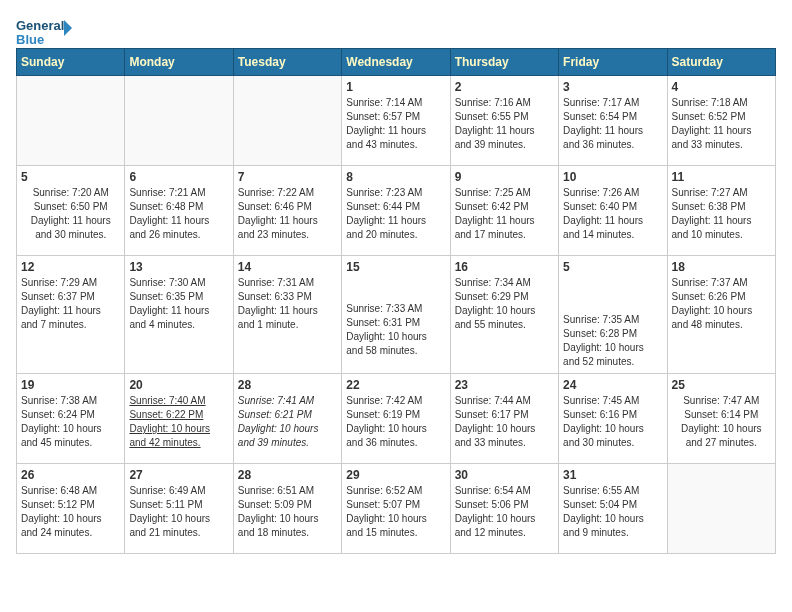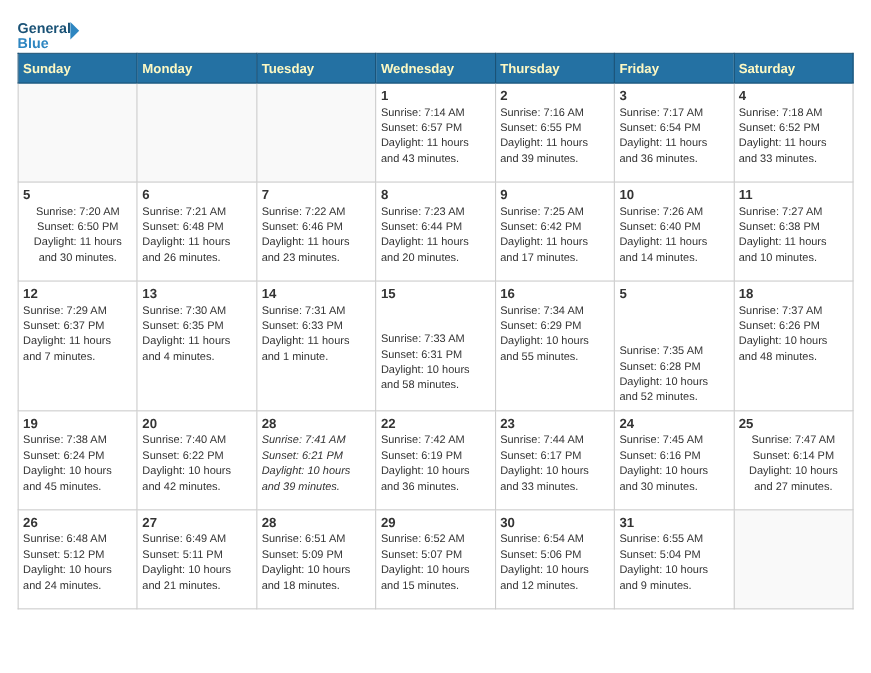--- a/index.html
+++ b/index.html
@@ -241,21 +241,21 @@
       <tr>
         <td>
           <div class="day-number">19</div>
           <div class="day-info" style="white-space: pre-line;">Sunrise: 7:38 AM
 Sunset: 6:24 PM
 Daylight: 10 hours
 and 45 minutes.</div>
         </td>
         <td>
           <div class="day-number">20</div>
-          <div class="day-info" style="white-space: pre-line;">Sunrise: 7:40 AM
+          <div class="day-info" style="white-space: pre-line; text-decoration: underline;">Sunrise: 7:40 AM
 Sunset: 6:22 PM
 Daylight: 10 hours
 and 42 minutes.</div>
         </td>
         <td>
           <div class="day-number">28</div>
           <div class="day-info" style="white-space: pre-line; font-style: italic;">Sunrise: 7:41 AM
 Sunset: 6:21 PM
 Daylight: 10 hours
 and 39 minutes.</div>

